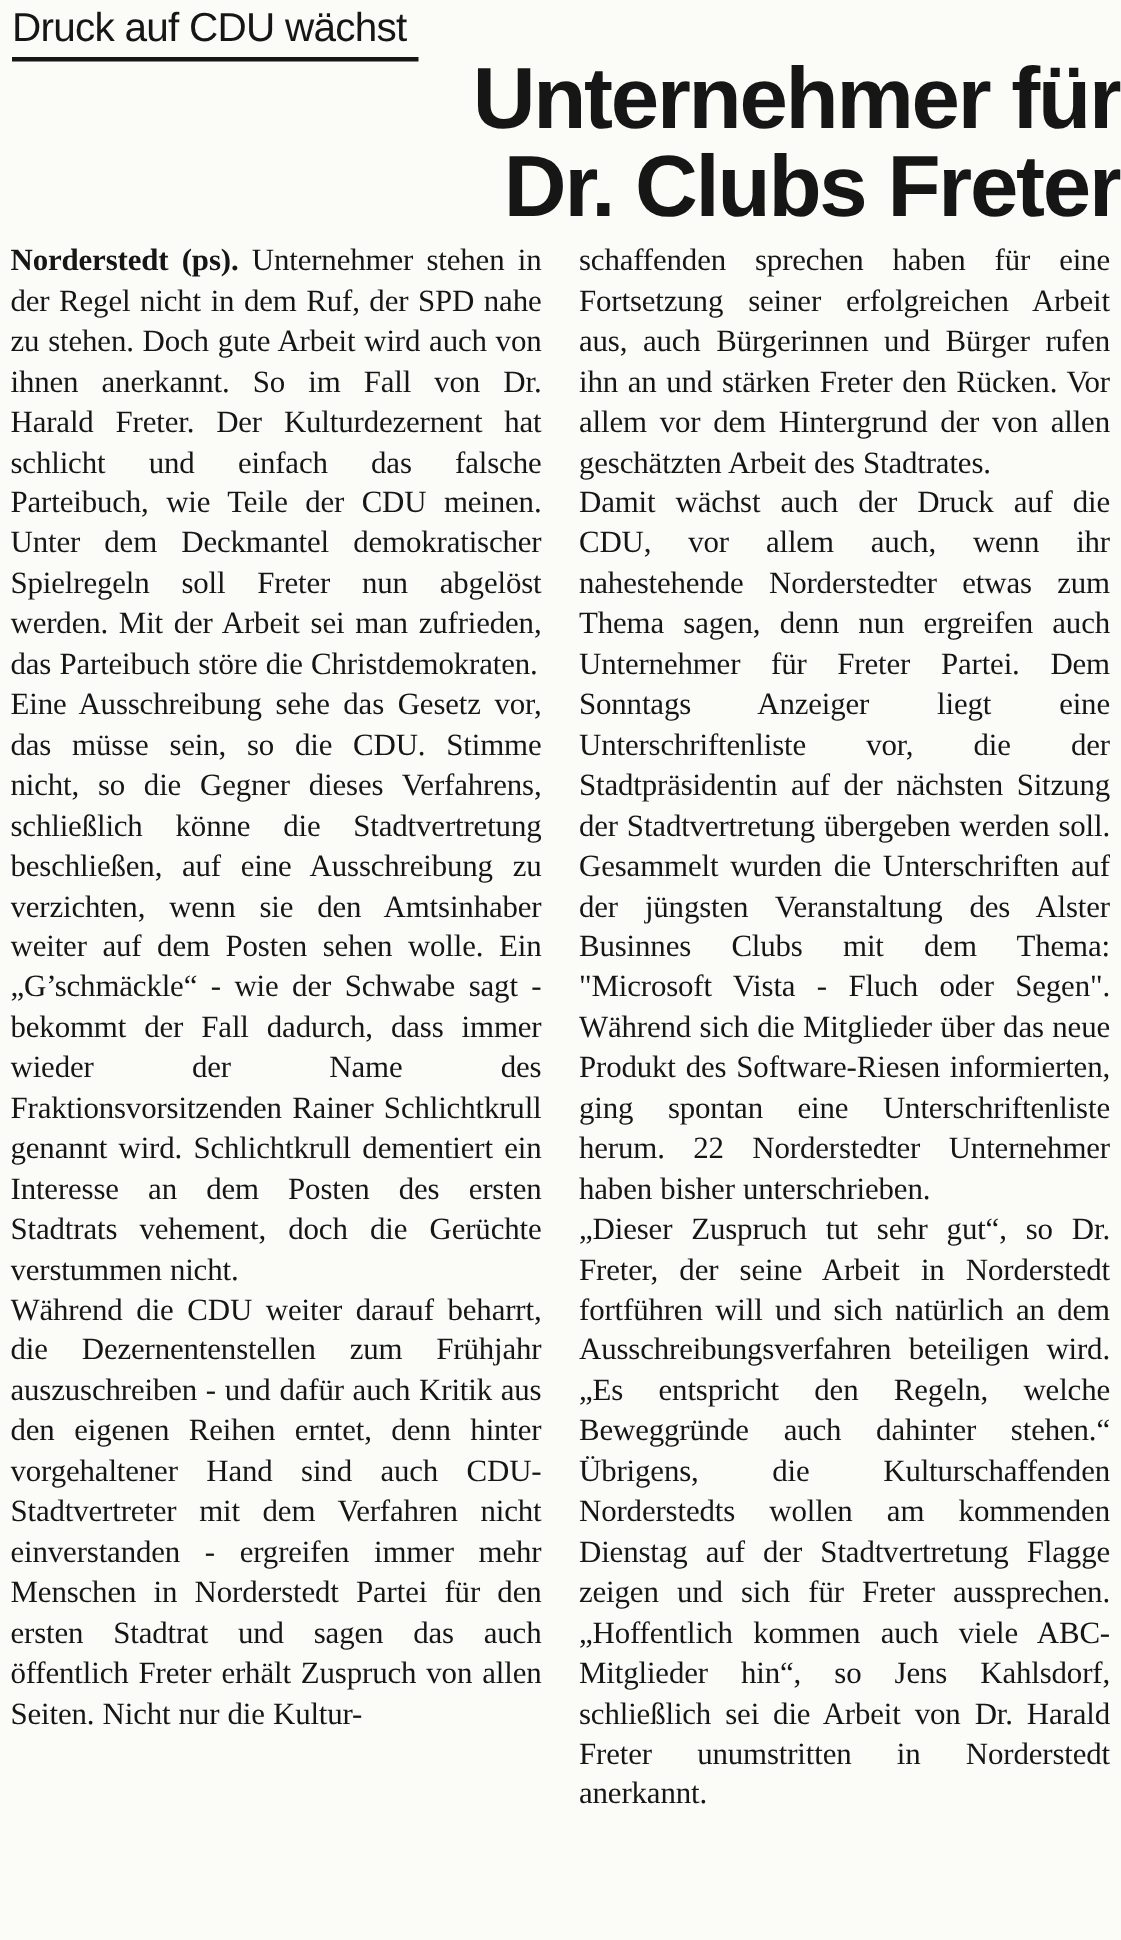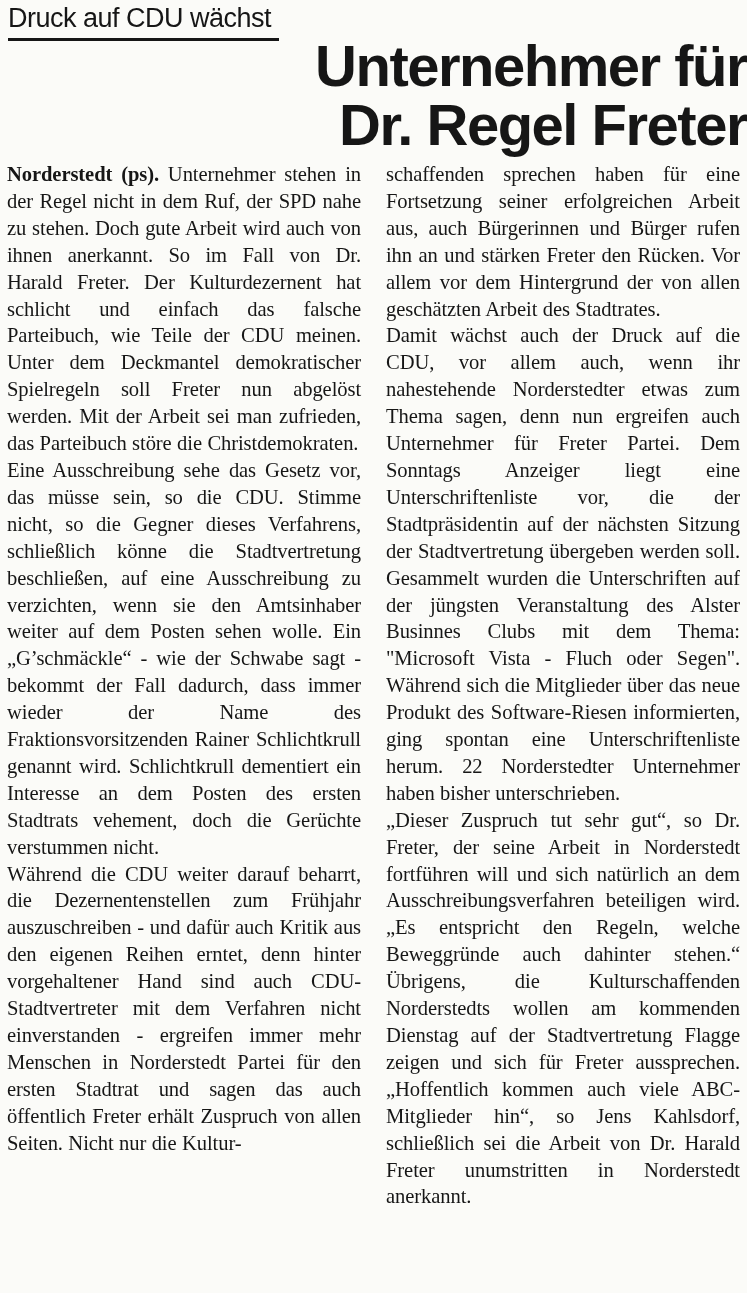--- a/index.html
+++ b/index.html
@@ -71,21 +71,21 @@
 <body>
 
 <div class="page">
 
   <div class="kicker">
     <span>Druck auf CDU wächst</span>
   </div>
 
   <h1 class="headline">
     <span class="hl-line">Unternehmer für</span>
-    <span class="hl-line">Dr. Regel Freter</span>
+    <span class="hl-line">Dr. Clubs Freter</span>
   </h1>
 
   <div class="article-body">
 
     <div class="col">
       <p><strong class="dateline">Norderstedt (ps).</strong> <span>Unternehmer stehen in der Regel nicht in dem Ruf, der SPD nahe zu stehen. Doch gute Arbeit wird auch von ihnen anerkannt. So im Fall von Dr. Harald Freter. Der Kulturdezernent hat schlicht und einfach das falsche Parteibuch, wie Teile der CDU meinen. Unter dem Deckmantel demokratischer Spielregeln soll Freter nun abgelöst werden. Mit der Arbeit sei man zufrieden, das Parteibuch störe die Christdemokraten.</span></p>
       <p>Eine Ausschreibung sehe das Gesetz vor, das müsse sein, so die CDU. Stimme nicht, so die Gegner dieses Verfahrens, schließlich könne die Stadtvertretung beschließen, auf eine Ausschreibung zu verzichten, wenn sie den Amtsinhaber weiter auf dem Posten sehen wolle. Ein „G’schmäckle“ - wie der Schwabe sagt - bekommt der Fall dadurch, dass immer wieder der Name des Fraktionsvorsitzenden Rainer Schlichtkrull genannt wird. Schlichtkrull dementiert ein Interesse an dem Posten des ersten Stadtrats vehement, doch die Gerüchte verstummen nicht.</p>
       <p>Während die CDU weiter darauf beharrt, die Dezernentenstellen zum Frühjahr auszuschreiben - und dafür auch Kritik aus den eigenen Reihen erntet, denn hinter vorgehaltener Hand sind auch CDU-Stadtvertreter mit dem Verfahren nicht einverstanden - ergreifen immer mehr Menschen in Norderstedt Partei für den ersten Stadtrat und sagen das auch öffentlich Freter erhält Zuspruch von allen Seiten. Nicht nur die Kultur-</p>
     </div>
 

